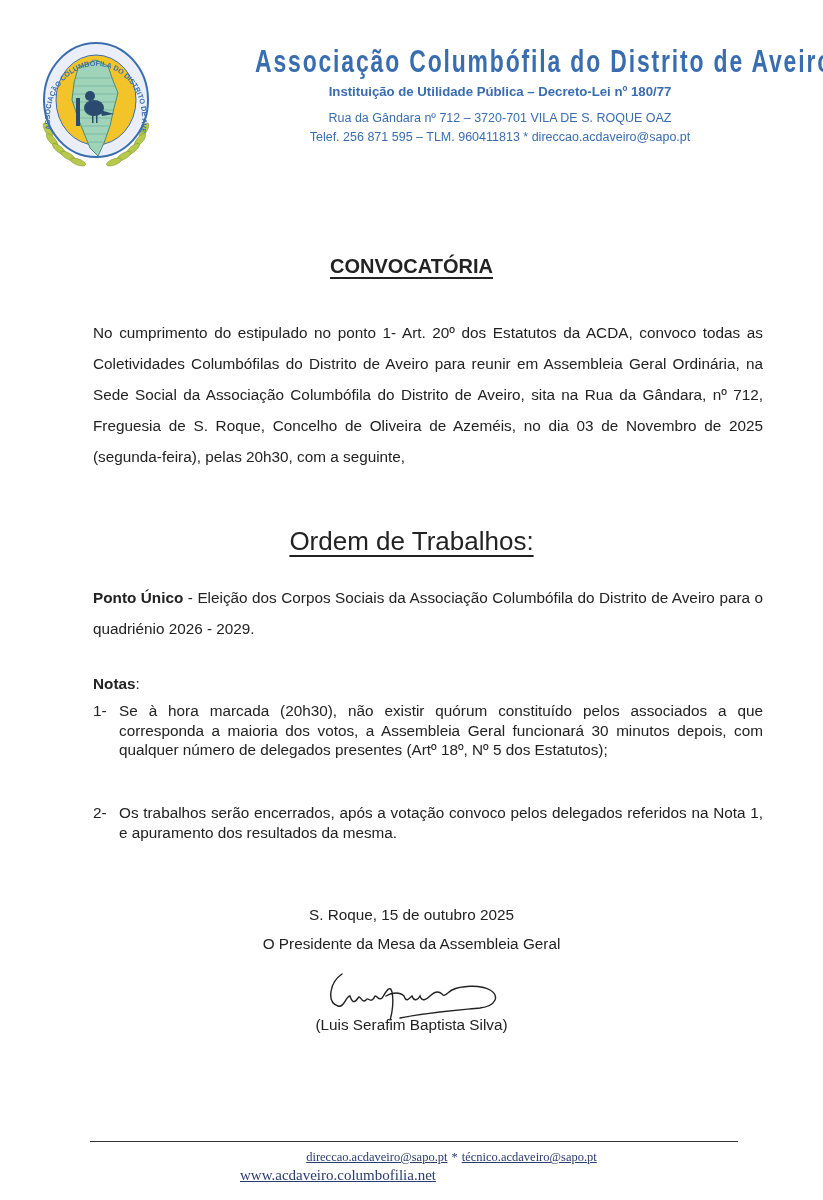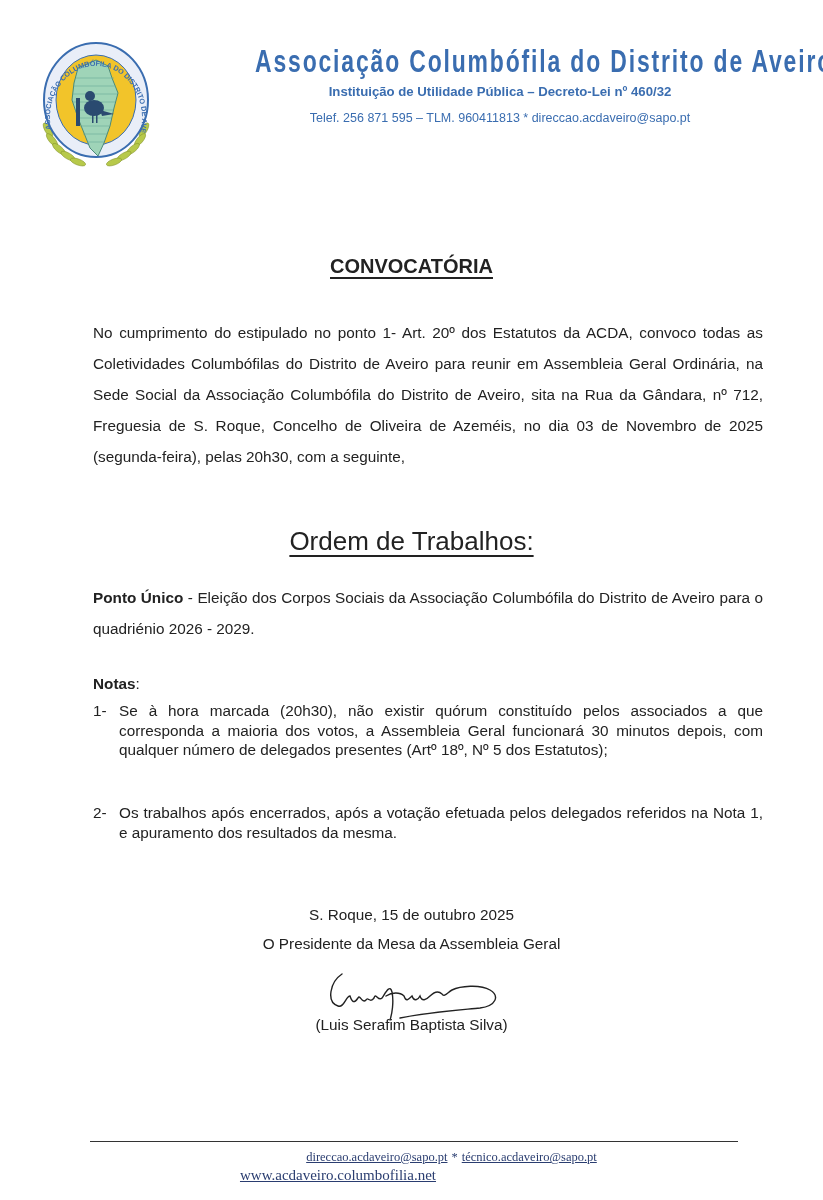--- a/index.html
+++ b/index.html
@@ -100,22 +100,23 @@
 
   <defs>
     <path id="ringpath" d="M14 95 A46 52 0 1 1 102 95"></path>
   </defs>
   <text font-family="Liberation Sans, sans-serif" font-size="7.2" font-weight="bold" fill="#3a6db0">
     <textPath href="#ringpath" startOffset="2%">ASSOCIAÇÃO COLUMBÓFILA DO DISTRITO DE AVEIRO</textPath>
   </text>
 </svg>
 
 <div class="hdr-title">Associação Columbófila do Distrito de Aveiro</div>
-<div class="hdr-sub">Instituição de Utilidade Pública – Decreto-Lei nº 460/32</div>
+<div class="hdr-sub">Instituição de Utilidade Pública – Decreto-Lei nº 180/77</div>
 <div class="hdr-addr">
+  <div>Rua da Gândara nº 712 – 3720-701 VILA DE S. ROQUE OAZ</div>
   <div>Telef. 256 871 595 – TLM. 960411813  *  direccao.acdaveiro@sapo.pt</div>
 </div>
 
 <div class="title">
   <span>CONVOCATÓRIA</span>
 </div>
 
 <div class="para para1">No cumprimento do estipulado no ponto 1- Art. 20º dos Estatutos da ACDA, convoco todas as Coletividades Columbófilas do Distrito de Aveiro para reunir em Assembleia Geral Ordinária, na Sede Social da Associação Columbófila do Distrito de Aveiro, sita na Rua da Gândara, nº 712, Freguesia de S. Roque, Concelho de Oliveira de Azeméis, no dia 03 de Novembro de 2025 (segunda-feira), pelas 20h30, com a seguinte,</div>
 
 <div class="ordem">
@@ -125,21 +126,21 @@
 <div class="para ponto"><b>Ponto Único</b><span> - Eleição dos Corpos Sociais da Associação Columbófila do Distrito de Aveiro para o quadriénio 2026 - 2029.</span></div>
 
 <div class="notas-label"><b>Notas</b><span>:</span></div>
 
 <div class="nota nota1">
   <span class="num">1-</span>
   <span class="txt">Se à hora marcada (20h30), não existir quórum constituído pelos associados a que corresponda a maioria dos votos, a Assembleia Geral funcionará 30 minutos depois, com qualquer número de delegados presentes (Artº 18º, Nº 5 dos Estatutos);</span>
 </div>
 <div class="nota nota2">
   <span class="num">2-</span>
-  <span class="txt">Os trabalhos após encerrados, após a votação efetuada pelos delegados referidos na Nota 1, e apuramento dos resultados da mesma.</span>
+  <span class="txt">Os trabalhos serão encerrados, após a votação convoco pelos delegados referidos na Nota 1, e apuramento dos resultados da mesma.</span>
 </div>
 
 <div class="place-date">S. Roque, 15 de outubro 2025</div>
 <div class="president">O Presidente da Mesa da Assembleia Geral</div>
 
 <svg class="signature" viewBox="0 0 240 60">
   <path d="M22 12 C10 20 6 40 18 44 C24 46 26 34 30 34 C32 40 34 42 38 36 C40 32 42 42 46 38 C48 34 50 42 54 36 C56 30 58 40 62 36 C66 30 70 22 72 30 C74 40 72 52 70 58 M66 34 C72 30 80 30 84 34 C86 40 88 38 92 34 C94 40 98 38 100 34 C102 40 106 38 110 34 C114 30 118 28 122 32 C124 36 128 30 132 28 C140 24 160 22 170 28 C180 34 176 44 160 46 C140 48 110 50 80 56" fill="none" stroke="#222" stroke-width="1.4" stroke-linecap="round"></path>
 </svg>
 
 <div class="signer">(Luis Serafim Baptista Silva)</div>

